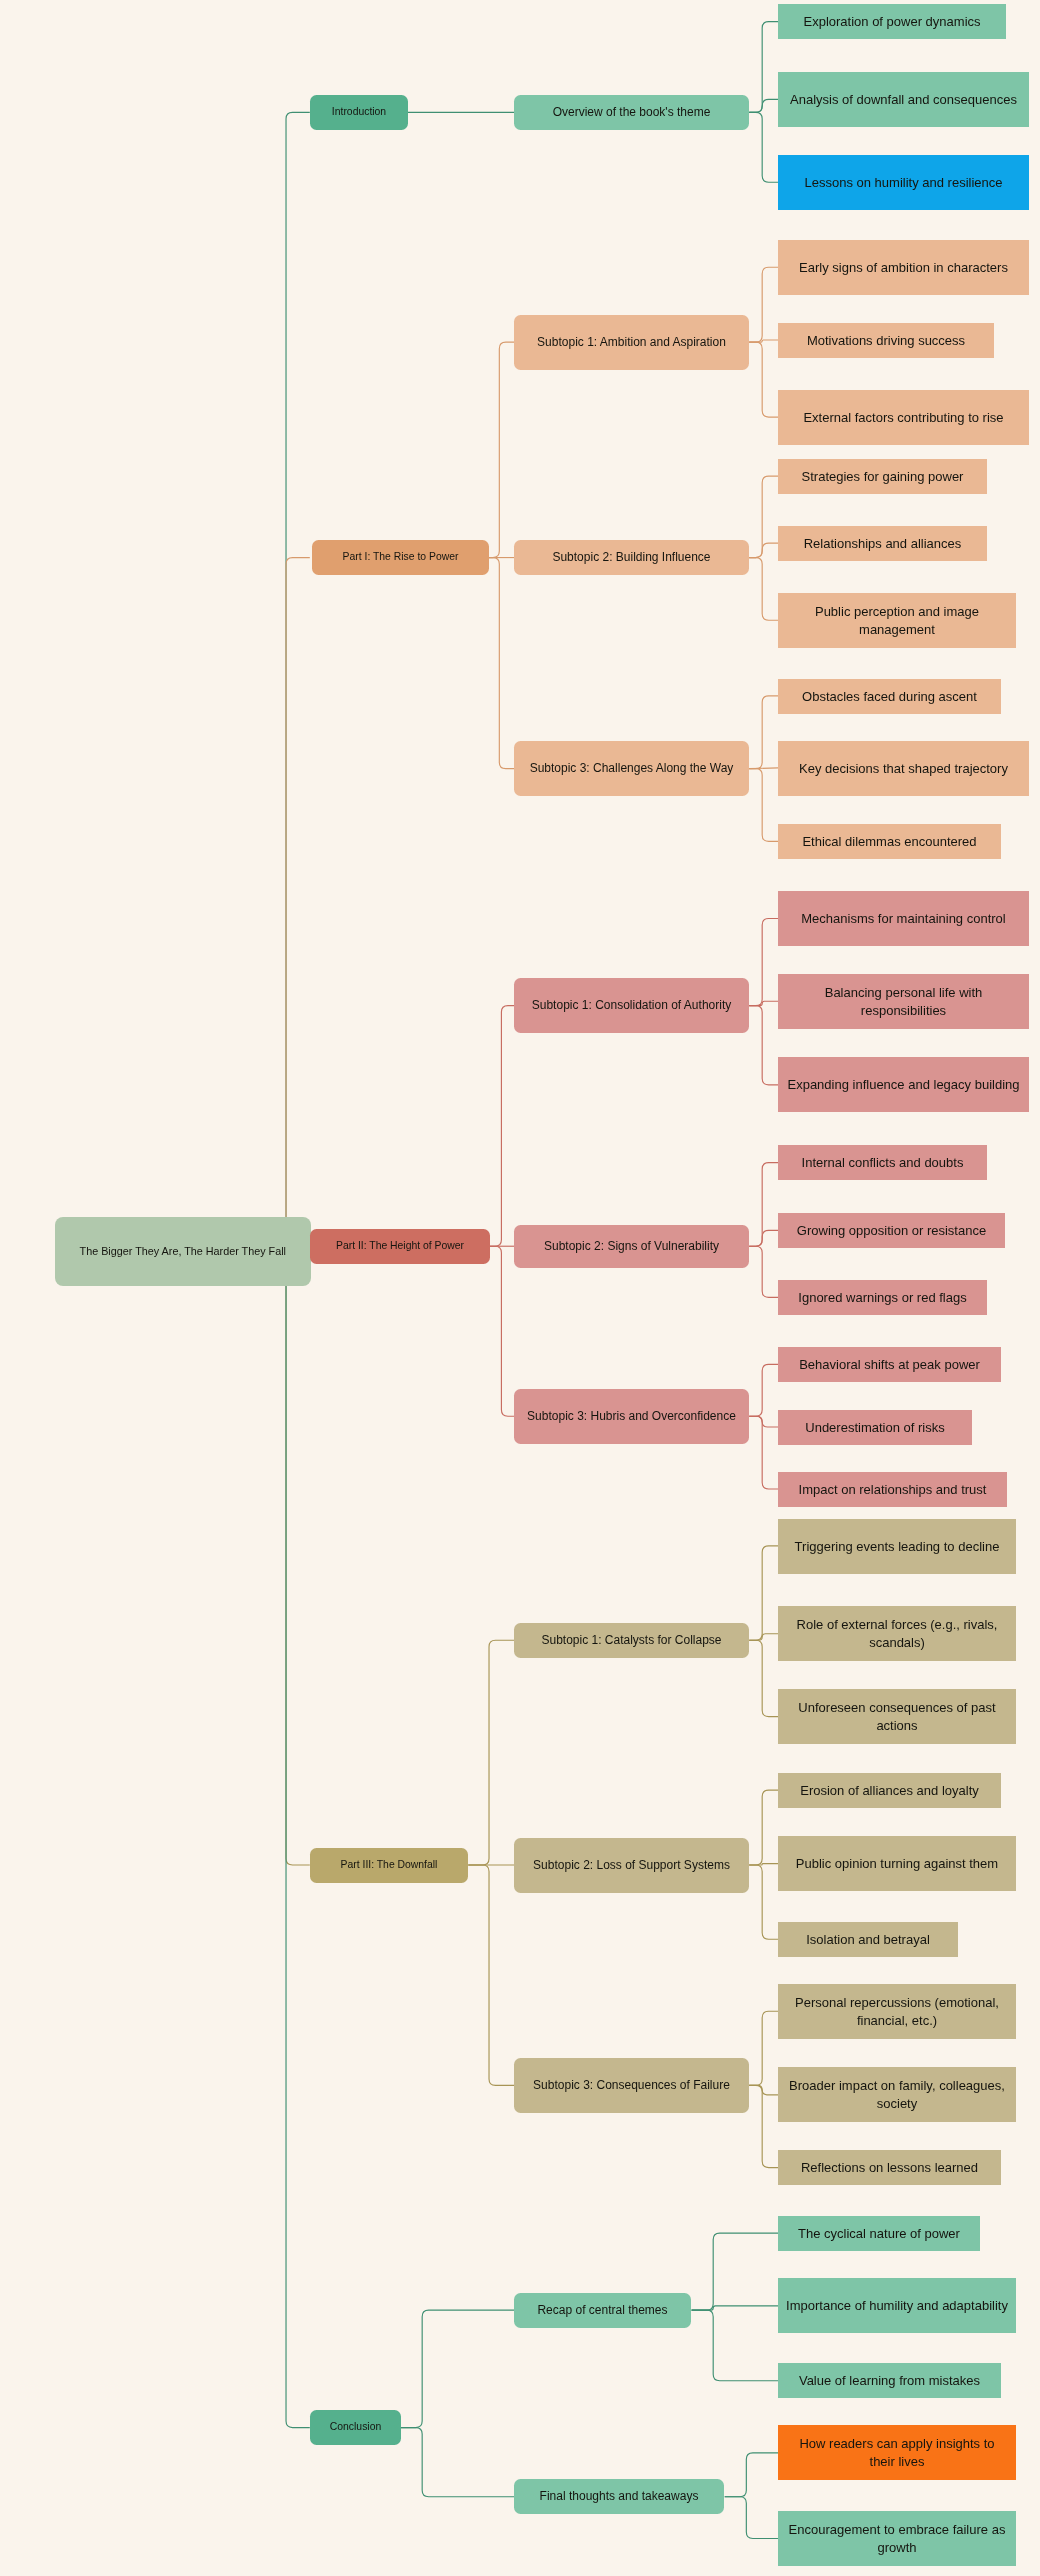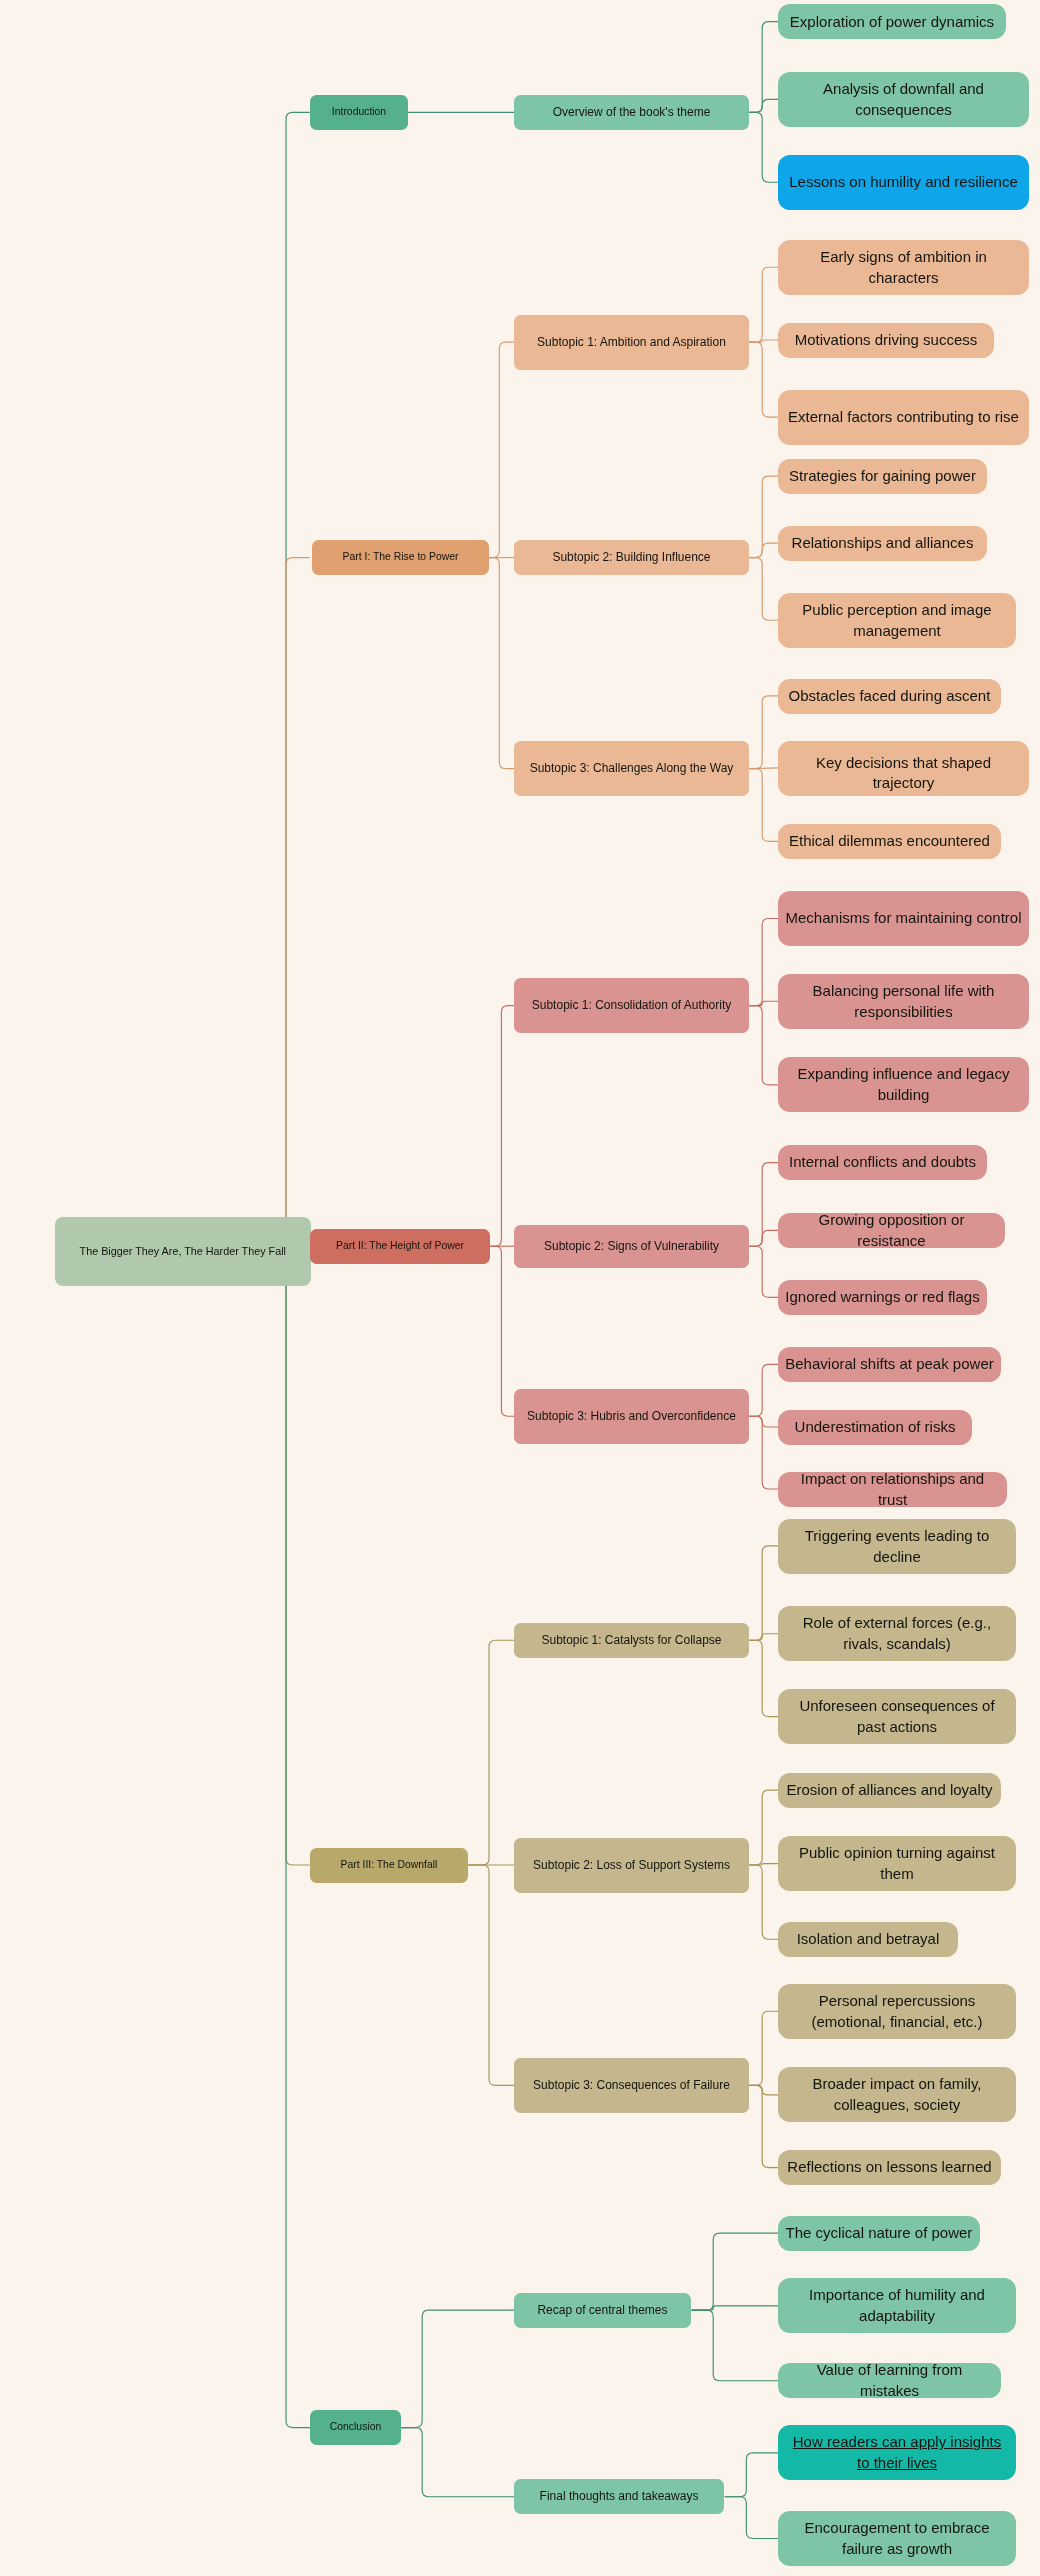--- a/index.html
+++ b/index.html
@@ -39,21 +39,21 @@
     line-height: 1.35;
     padding: 2.9px 7.2px;
     overflow: hidden;
   }
   .node.root {
     font-size: 10.8px;
     border-radius: 8px;
   }
   .node.lvl1 { font-size: 10.4px; border-radius: 6.5px; }
   .node.lvl2 { font-size: 12px; border-radius: 6.5px; }
-  .node.lvl3 { font-size: 15px; border-radius: 12px; }
+  .node.lvl3 { font-size: 13px; border-radius: 0; }
 </style>
 </head>
 <body style="background: rgb(250, 244, 236);">
 
 <div id="canvas">
   <svg id="edges" xmlns="http://www.w3.org/2000/svg" viewBox="0 0 1445 3576" width="1041" height="2576">
       <path d="M 370 1738 L 388 1738 Q 397 1738 397 1729 L 397 165 Q 397 156 406 156 L 430 156" fill="none" stroke="#3f8f72" stroke-width="1.6"></path>
       <path d="M 566 156 L 714 156" fill="none" stroke="#3f8f72" stroke-width="1.6"></path>
       <path d="M 1040 156 L 1049 156 Q 1058 156 1058 147 L 1058 39 Q 1058 30 1067 30 L 1080 30" fill="none" stroke="#3f8f72" stroke-width="1.6"></path>
       <path d="M 1040 156 L 1049 156 Q 1058 156 1058 147 L 1058 147 Q 1058 138 1067 138 L 1080 138" fill="none" stroke="#3f8f72" stroke-width="1.6"></path>
@@ -151,21 +151,21 @@
       </div>
       <div class="node lvl3" style="left: 778px; top: 593px; width: 238px; height: 55px; background: rgb(234, 184, 148); color: rgb(21, 21, 15);">
         <span>Public perception and image management</span>
       </div>
       <div class="node lvl2" style="left: 514px; top: 741px; width: 235px; height: 55px; background: rgb(234, 184, 148); color: rgb(21, 21, 15);">
         <span>Subtopic 3: Challenges Along the Way</span>
       </div>
       <div class="node lvl3" style="left: 778px; top: 679px; width: 223px; height: 35px; background: rgb(234, 184, 148); color: rgb(21, 21, 15);">
         <span>Obstacles faced during ascent</span>
       </div>
-      <div class="node lvl3" style="left: 778px; top: 741px; width: 251px; height: 55px; background: rgb(234, 184, 148); color: rgb(21, 21, 15); align-items: flex-end;">
+      <div class="node lvl3" style="left: 778px; top: 741px; width: 251px; height: 55px; background: rgb(234, 184, 148); color: rgb(21, 21, 15);">
         <span>Key decisions that shaped trajectory</span>
       </div>
       <div class="node lvl3" style="left: 778px; top: 824px; width: 223px; height: 35px; background: rgb(234, 184, 148); color: rgb(21, 21, 15);">
         <span>Ethical dilemmas encountered</span>
       </div>
       <div class="node lvl1" style="left: 310px; top: 1229px; width: 180px; height: 35px; background: rgb(205, 110, 97); color: rgb(21, 21, 15);">
         <span>Part II: The Height of Power</span>
       </div>
       <div class="node lvl2" style="left: 514px; top: 978px; width: 235px; height: 55px; background: rgb(217, 148, 145); color: rgb(21, 21, 15);">
         <span>Subtopic 1: Consolidation of Authority</span>
@@ -253,21 +253,21 @@
       </div>
       <div class="node lvl3" style="left: 778px; top: 2278px; width: 238px; height: 55px; background: rgb(126, 197, 167); color: rgb(21, 21, 15);">
         <span>Importance of humility and adaptability</span>
       </div>
       <div class="node lvl3" style="left: 778px; top: 2363px; width: 223px; height: 35px; background: rgb(126, 197, 167); color: rgb(21, 21, 15);">
         <span>Value of learning from mistakes</span>
       </div>
       <div class="node lvl2" style="left: 514px; top: 2479px; width: 210px; height: 35px; background: rgb(126, 197, 167); color: rgb(21, 21, 15);">
         <span>Final thoughts and takeaways</span>
       </div>
-      <div class="node lvl3" style="left: 778px; top: 2425px; width: 238px; height: 55px; background: #14b8a6; color: rgb(21, 21, 15); text-decoration: underline;">
+      <div class="node lvl3" style="left: 778px; top: 2425px; width: 238px; height: 55px; background: #f97316; color: rgb(21, 21, 15);">
         <span>How readers can apply insights to their lives</span>
       </div>
       <div class="node lvl3" style="left: 778px; top: 2511px; width: 238px; height: 55px; background: rgb(126, 197, 167); color: rgb(21, 21, 15);">
         <span>Encouragement to embrace failure as growth</span>
       </div>
     </div>
 </div>
 
 
 </body></html>

